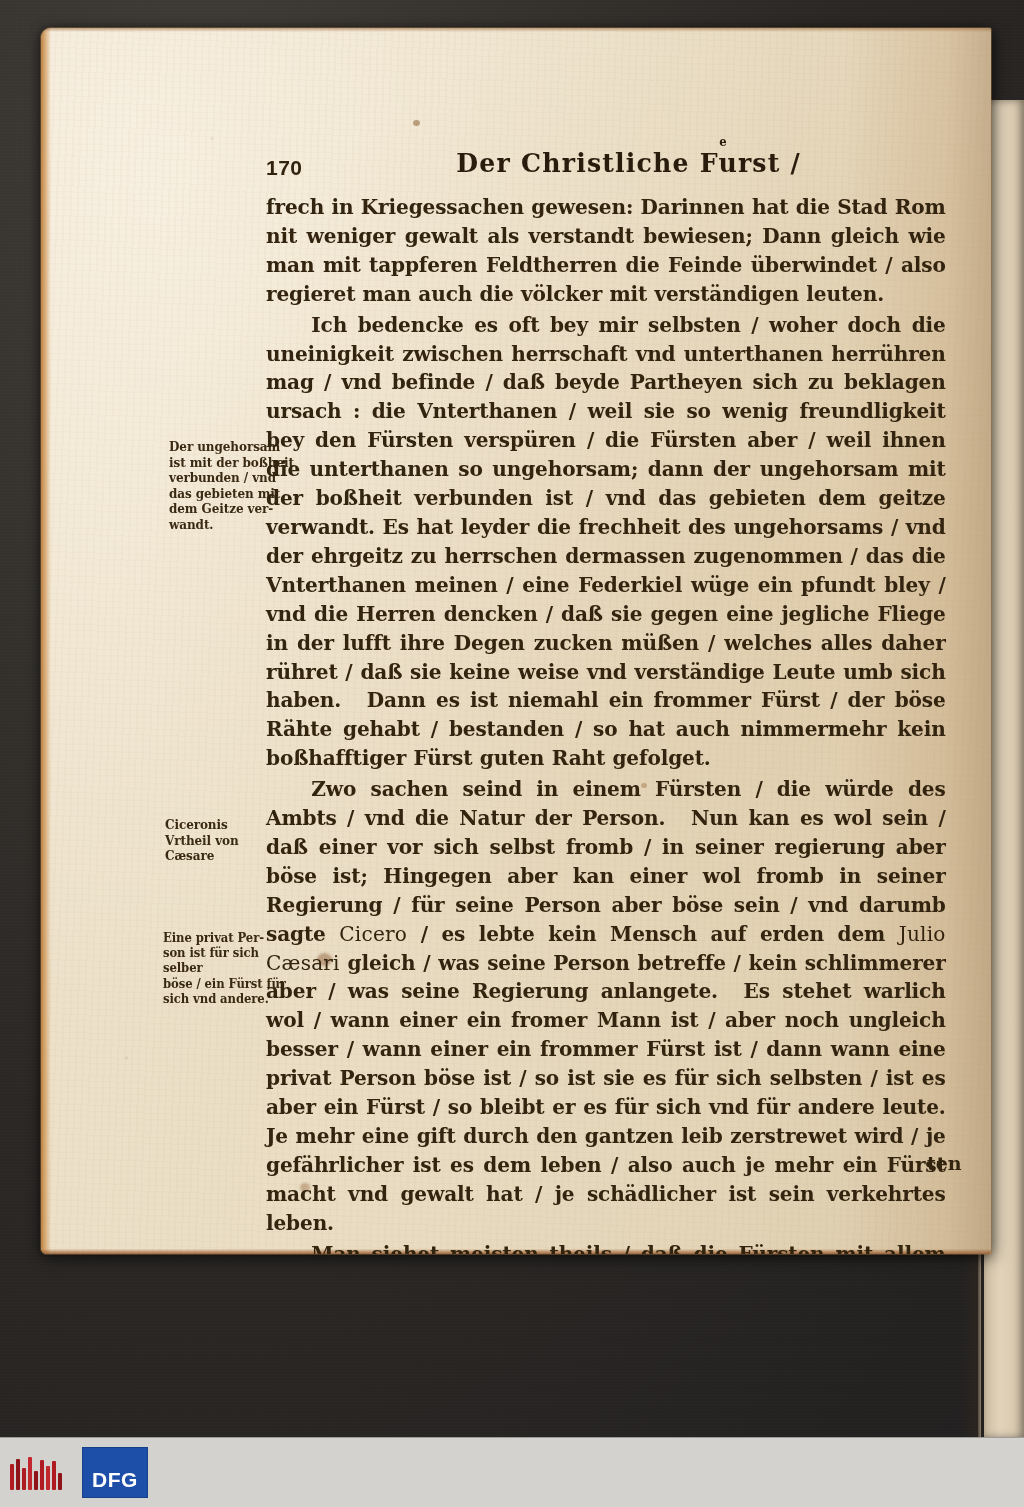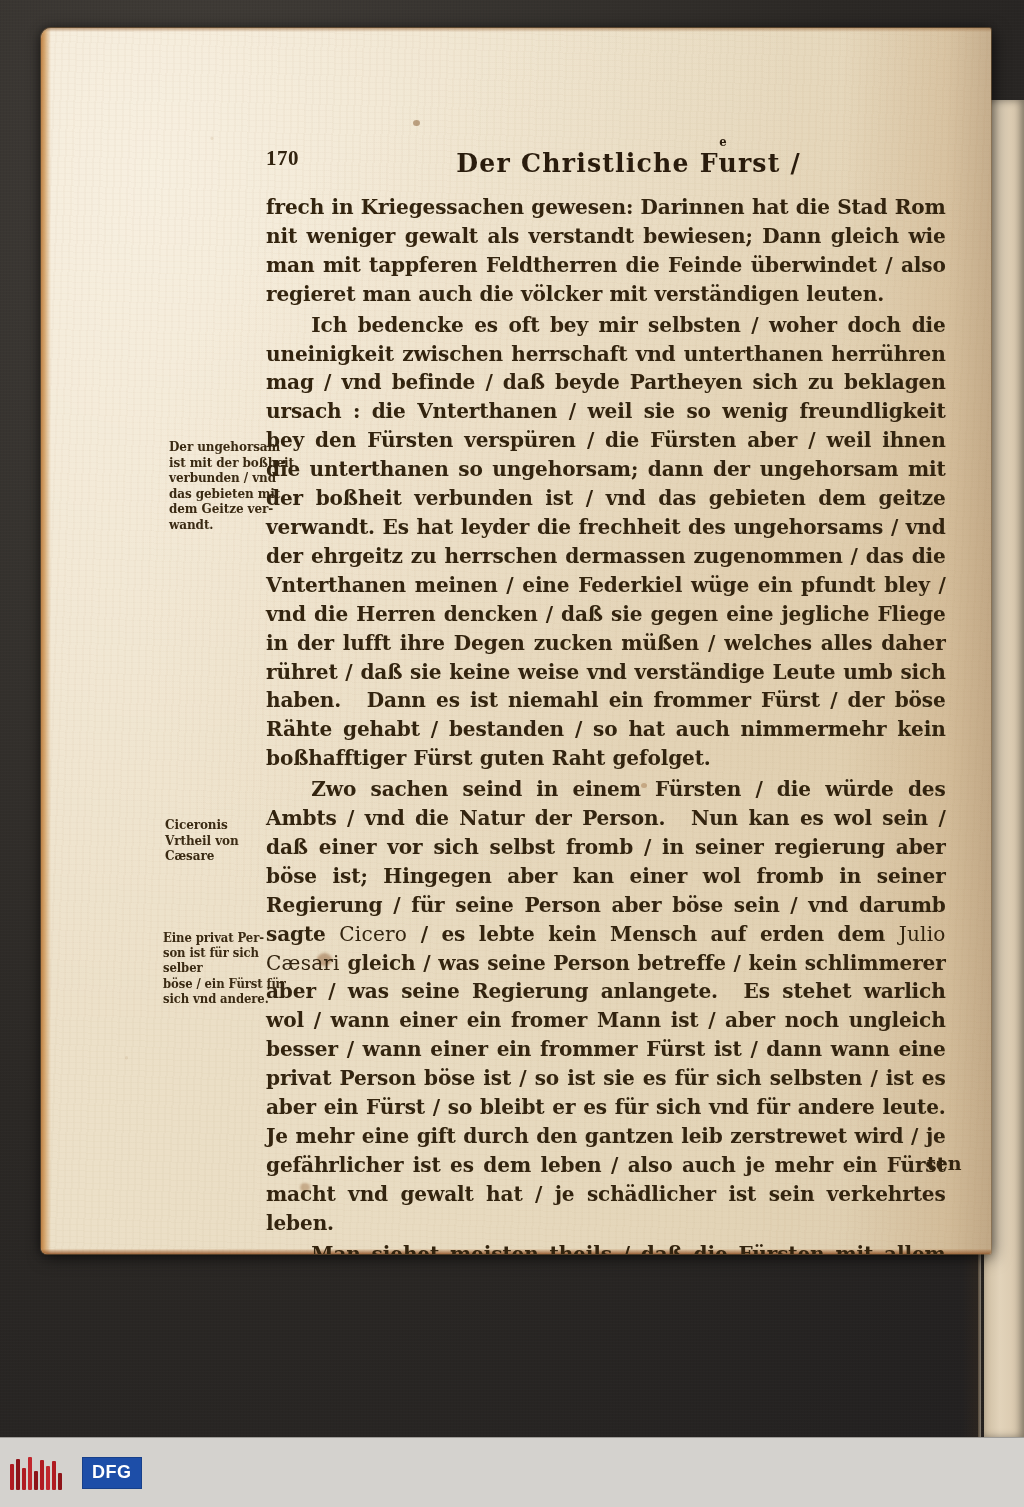--- a/index.html
+++ b/index.html
@@ -97,23 +97,23 @@
   .fraktur{
     font-family:"DejaVu Serif", serif;
     font-weight:700;
     color:#2f2112;
     -webkit-font-smoothing:none;
   }
   #header{
     position:absolute;left:225px;top:118px;width:700px;height:40px;
   }
   #page-number{
-    position:absolute;left:0;top:0;
+    position:absolute;left:0;top:10px;
     font-size:21px;letter-spacing:.5px;color:#32230f;
-    font-family:Liberation Serif, serif;font-weight:700;
+    font-family:Liberation Sans, sans-serif;font-weight:700;
   }
   #running-head{
     position:absolute;left:185px;top:2px;
     font-size:26px;letter-spacing:1.2px;color:#2a1c0d;
     font-family:"DejaVu Serif", serif;font-weight:700;
     transform:scaleX(.97);
   }
   #running-head .sup{font-size:12px;vertical-align:super;letter-spacing:0;}
 
   
@@ -189,22 +189,22 @@
   #footer-text{
     flex:1;text-align:center;
     font-family:"Liberation Sans", sans-serif;
     font-size:21.5px;color:#111;letter-spacing:-.2px;
     margin-left:-10px;
   }
   #dfg-logo{
     margin-right:14px;flex:none;
     background:#1d4ea8;color:#fff;
     font-family:"Liberation Sans", sans-serif;
-    font-weight:700;font-size:18px;letter-spacing:.5px;
-    padding:4px 9px 5px 9px;
+    font-weight:700;font-size:21px;letter-spacing:.5px;
+    padding:20px 9px 5px 9px;
     border:1px solid #17408a;
   }
 </style>
 </head>
 <body>
 
 <div id="backdrop"></div>
 <div id="gutter-shadow"></div>
 <div id="facing-page"></div>
 <div id="gutter-line"></div>

